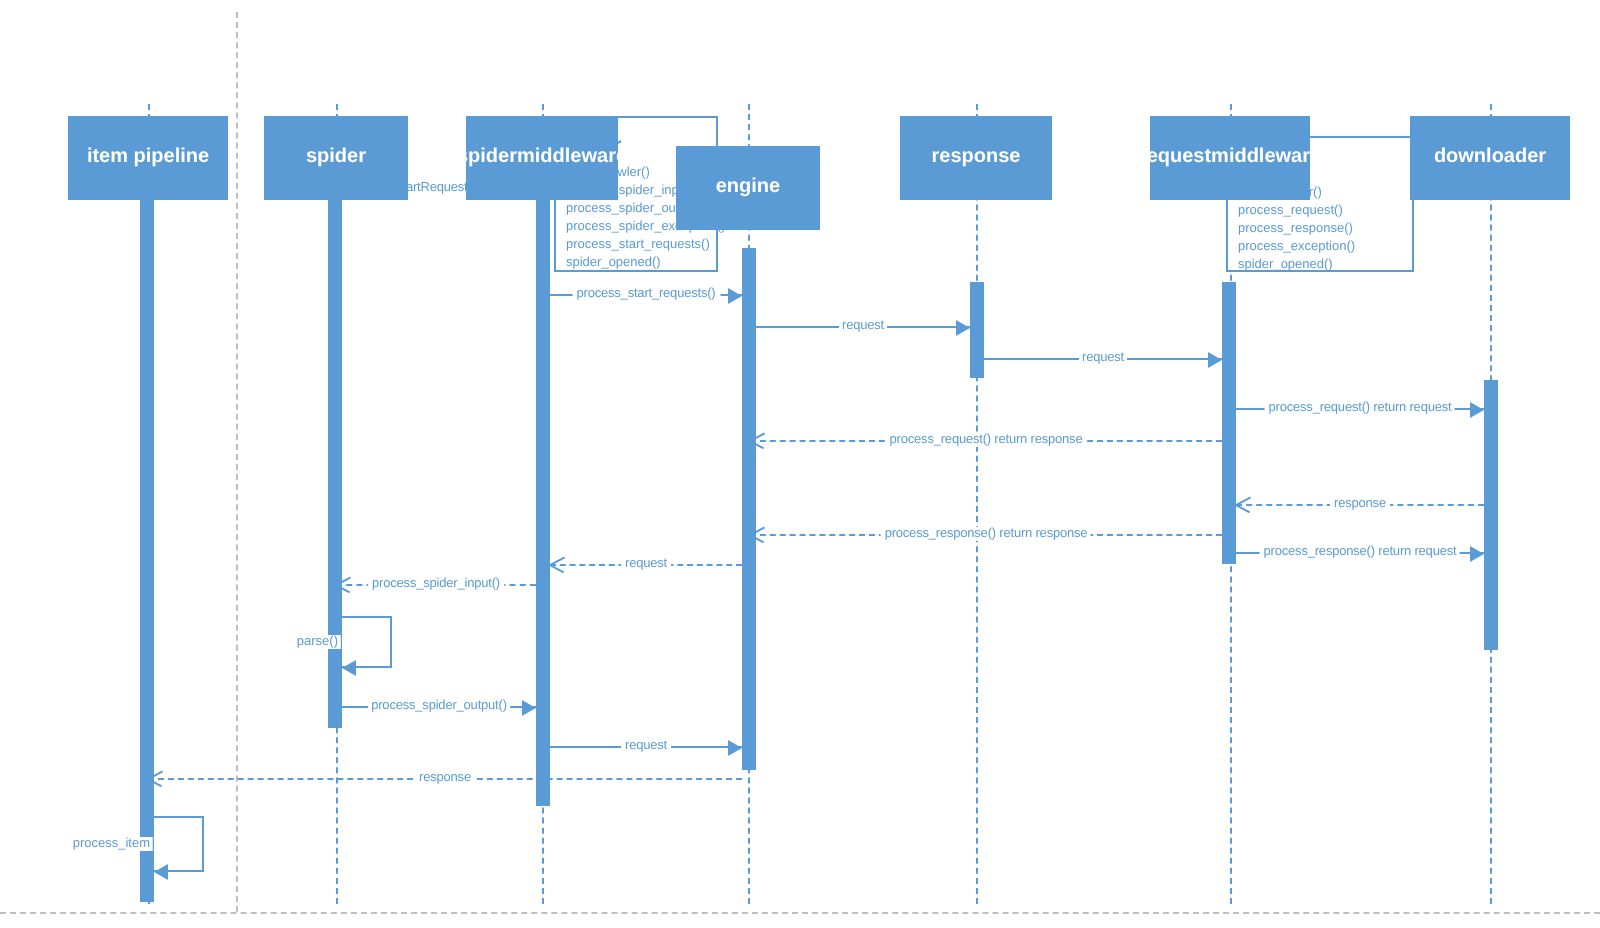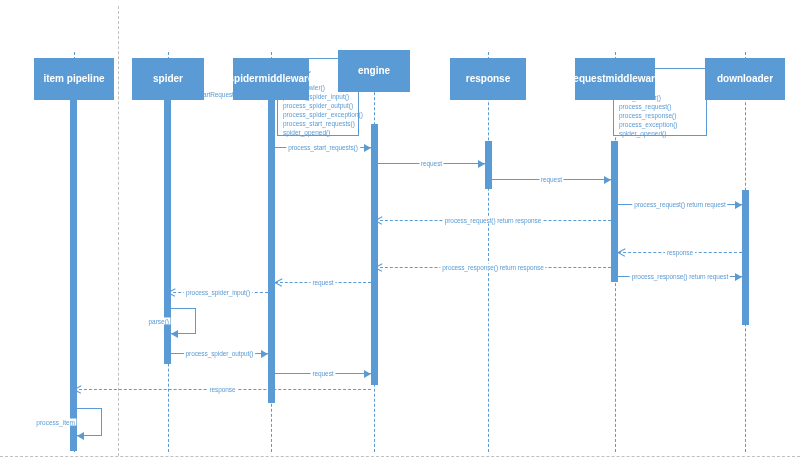--- a/index.html
+++ b/index.html
@@ -249,21 +249,21 @@
         <span>item pipeline</span>
       </div>
       <div class="participant" style="left: 132px; top: 10px; width: 72px; height: 42px;">
         <span>spider</span>
       </div>
       <div class="participant" style="left: 233px; top: 10px; width: 76px; height: 42px;">
         <span>spider</span>
         <br>
         <span>middleware</span>
       </div>
-      <div class="participant" style="left: 338px; top: 2px; width: 72px; height: 42px;">
+      <div class="participant" style="left: 338px; top: 25px; width: 72px; height: 42px;">
         <span>engine</span>
       </div>
       <div class="participant" style="left: 450px; top: 10px; width: 76px; height: 42px;">
         <span>response</span>
       </div>
       <div class="participant" style="left: 575px; top: 10px; width: 80px; height: 42px;">
         <span>request</span>
         <br>
         <span>middleware</span>
       </div>

